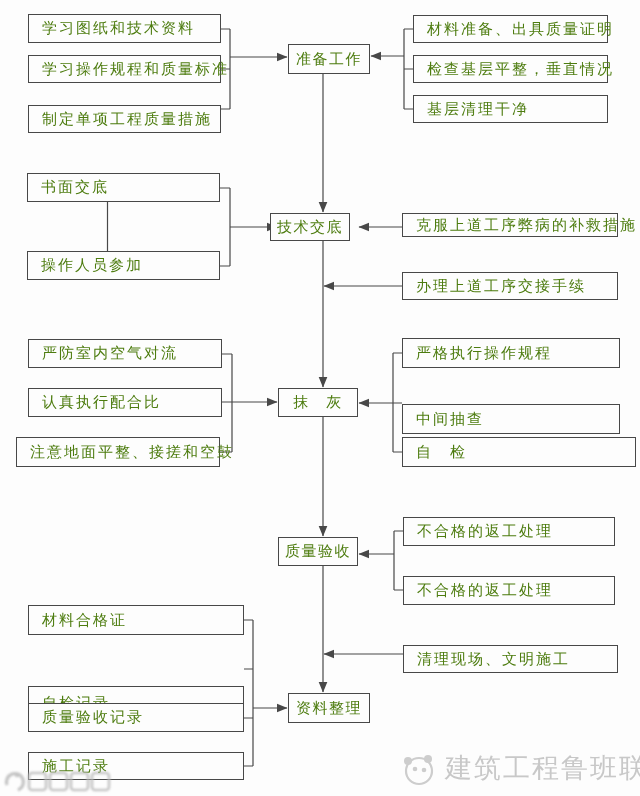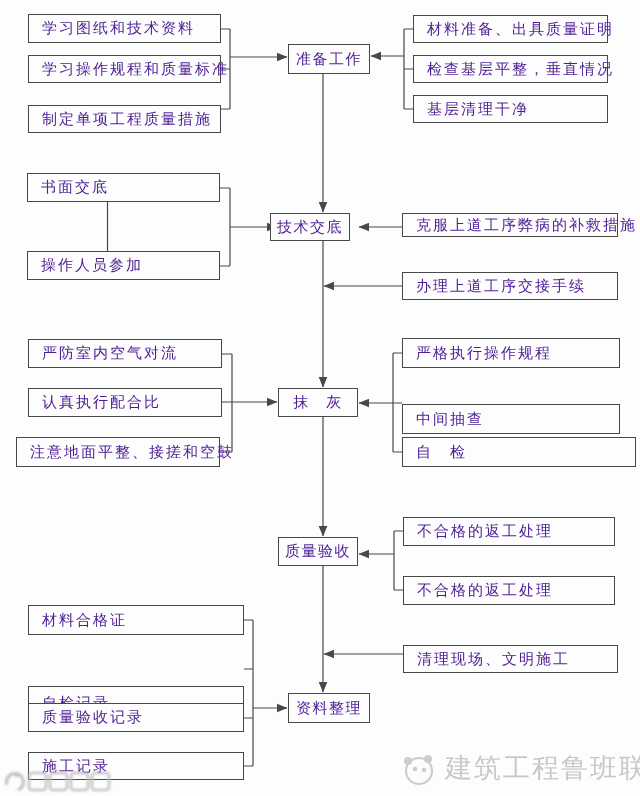--- a/index.html
+++ b/index.html
@@ -3,21 +3,21 @@
 <meta charset="utf-8">
 <style>
   html,body{margin:0;padding:0;background:#ffffff;}
   #canvas{
     position:relative;width:640px;height:796px;background:#fdfdfd;overflow:hidden;
     font-family:"DejaVu Sans","Liberation Sans",sans-serif;
   }
   svg.wires{position:absolute;left:0;top:0;pointer-events:none;}
   .box{
     position:absolute;box-sizing:border-box;border:1px solid #484848;background:#fdfdfd;
-    display:flex;align-items:center;font-size:15px;color:#4c1d95;letter-spacing:2px;
+    display:flex;align-items:center;font-size:15px;color:#4d7c0f;letter-spacing:2px;
     white-space:nowrap;line-height:1;
   }
   .box.side{padding-left:13px;}
   .box.stage{justify-content:center;letter-spacing:1.5px;padding-left:0;}
   .wm-right{
     position:absolute;left:398px;top:748px;display:flex;align-items:center;gap:7px;
     color:#c8c8c8;font-size:27px;letter-spacing:2px;white-space:nowrap;
   }
   .wm-left{position:absolute;left:1px;top:767px;opacity:.85;}
 </style>

